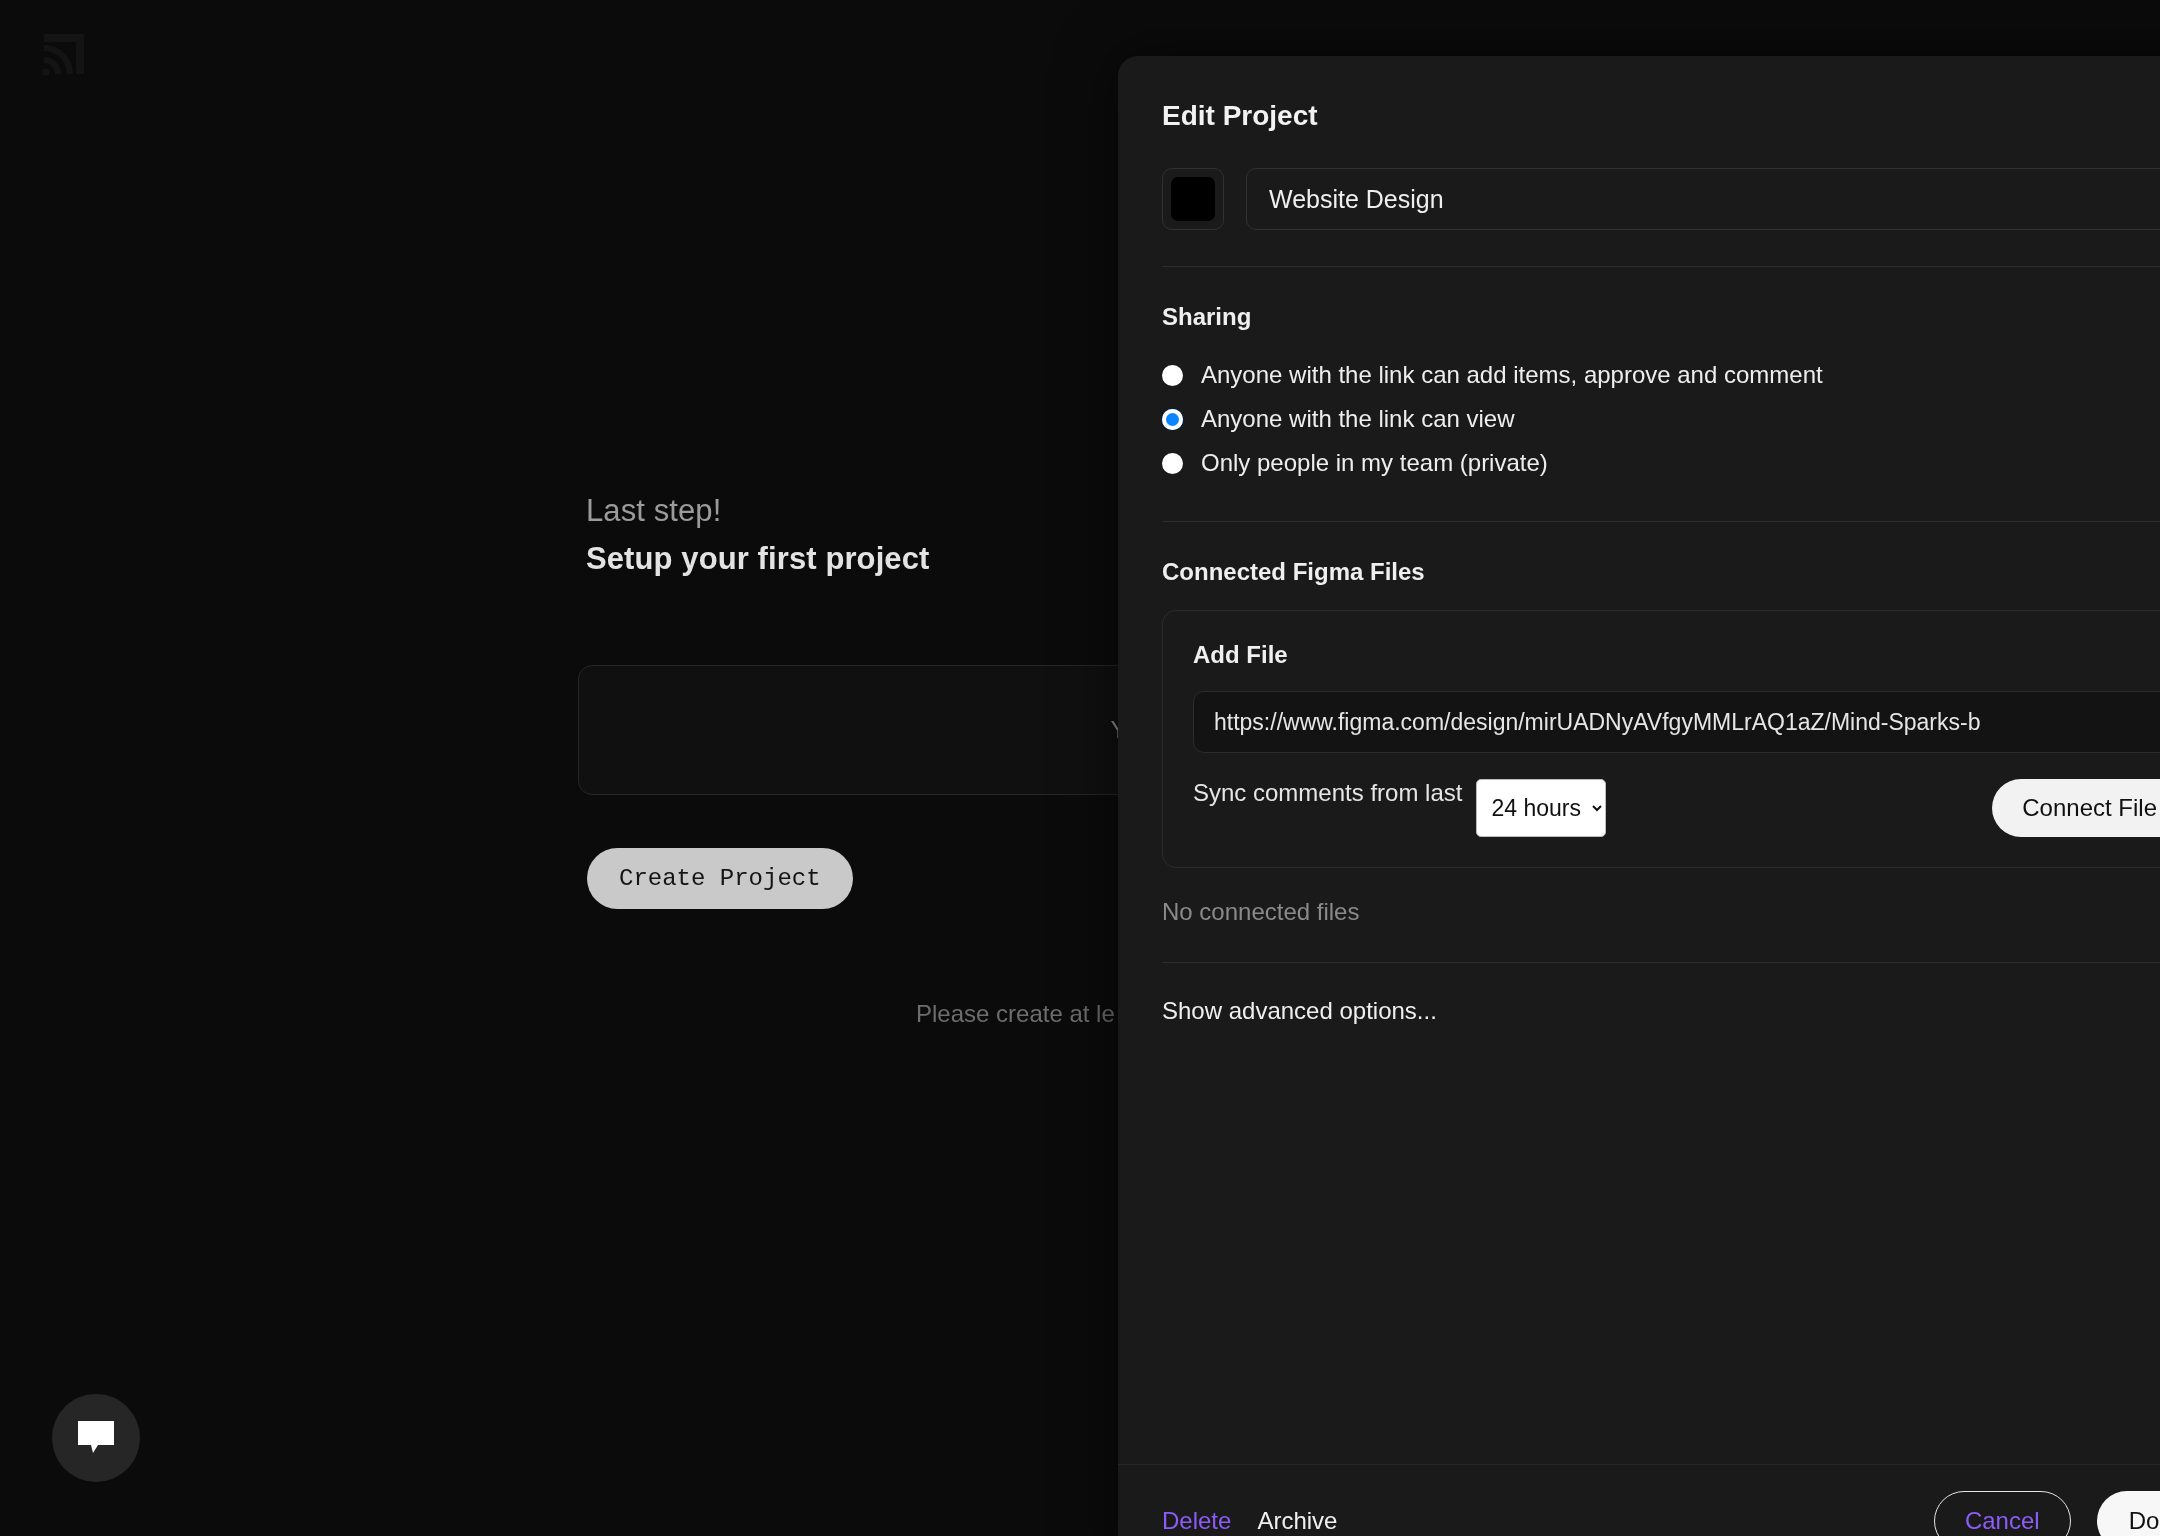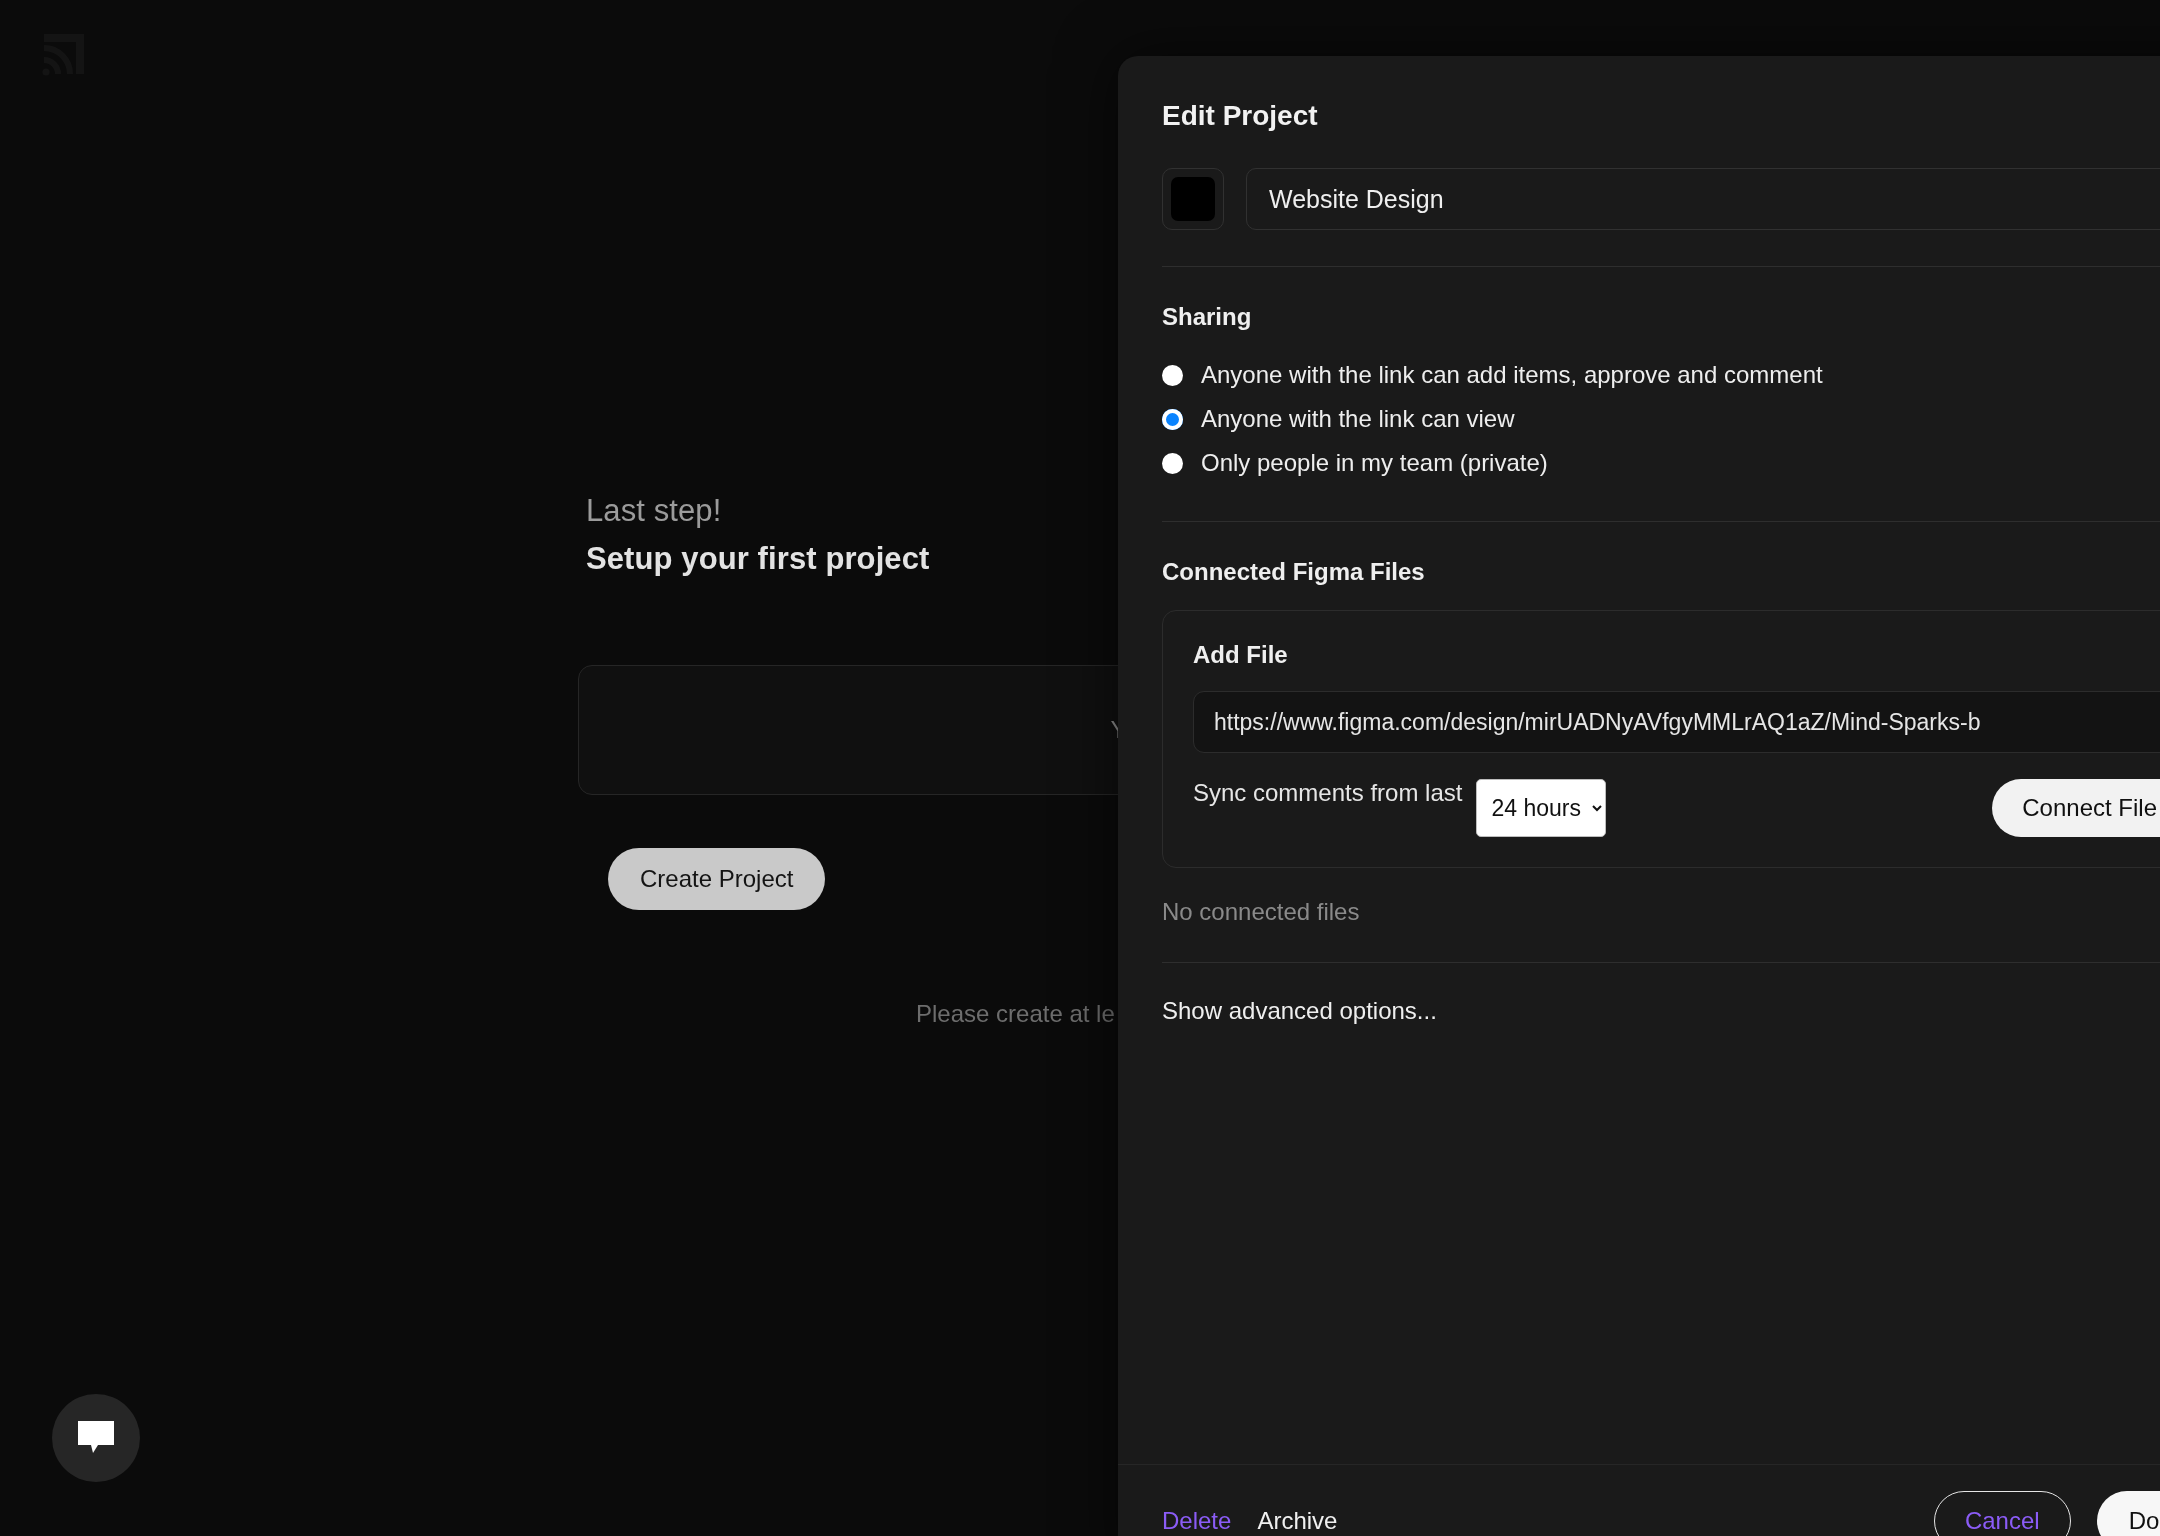--- a/index.html
+++ b/index.html
@@ -65,29 +65,29 @@
     right: 24px;
     top: 50%;
     transform: translateY(-50%);
     white-space: nowrap;
     font-size: 24px;
     color: #8d8d8d;
   }
 
   .create-project-btn {
     position: absolute;
-    left: 608px;
+    left: 587px;
     top: 848px;
     padding: 17px 32px;
     border: none;
     border-radius: 999px;
     background: #c9c9c9;
     color: #141414;
     font-size: 24px;
-    font-family: Liberation Sans, sans-serif;
+    font-family: Liberation Mono, monospace;
     cursor: pointer;
     text-align: center;
   }
 
   .note-text {
     position: absolute;
     left: 916px;
     top: 1000px;
     font-size: 24px;
     color: #6d6d6d;

